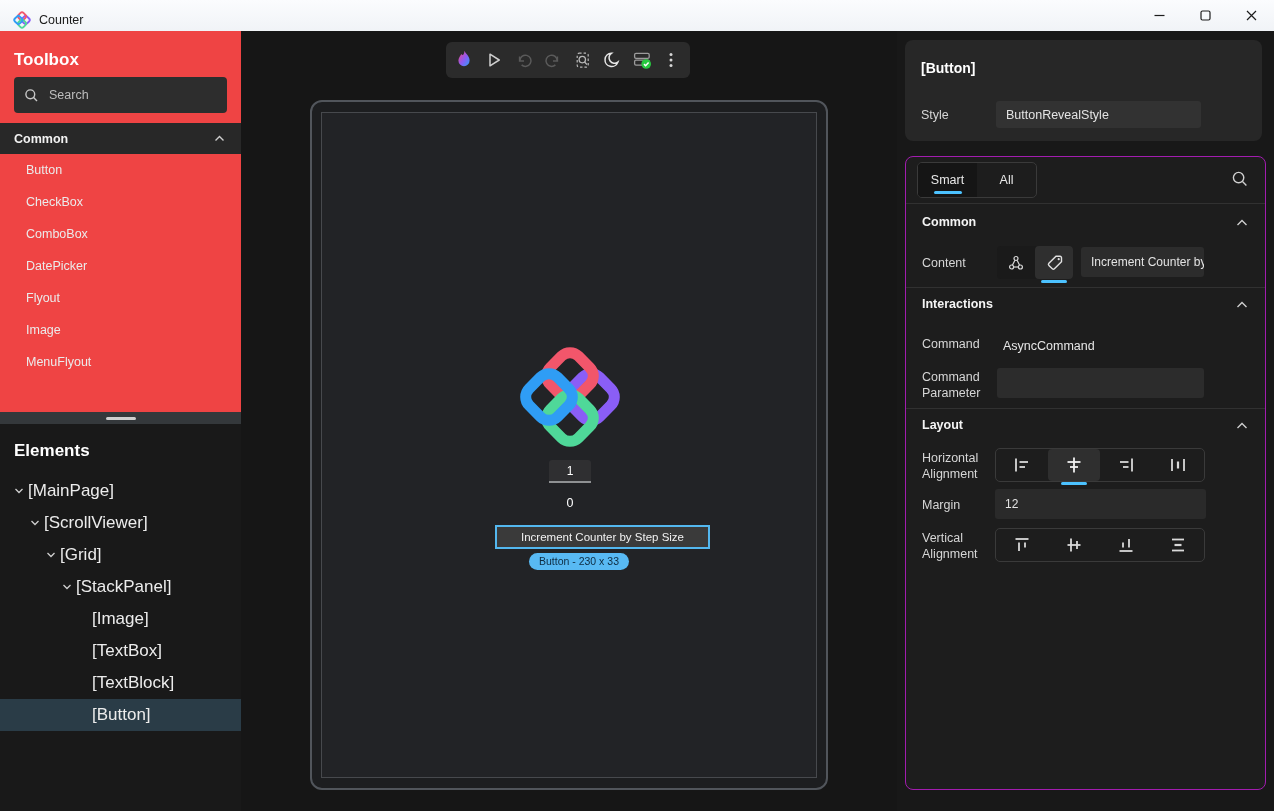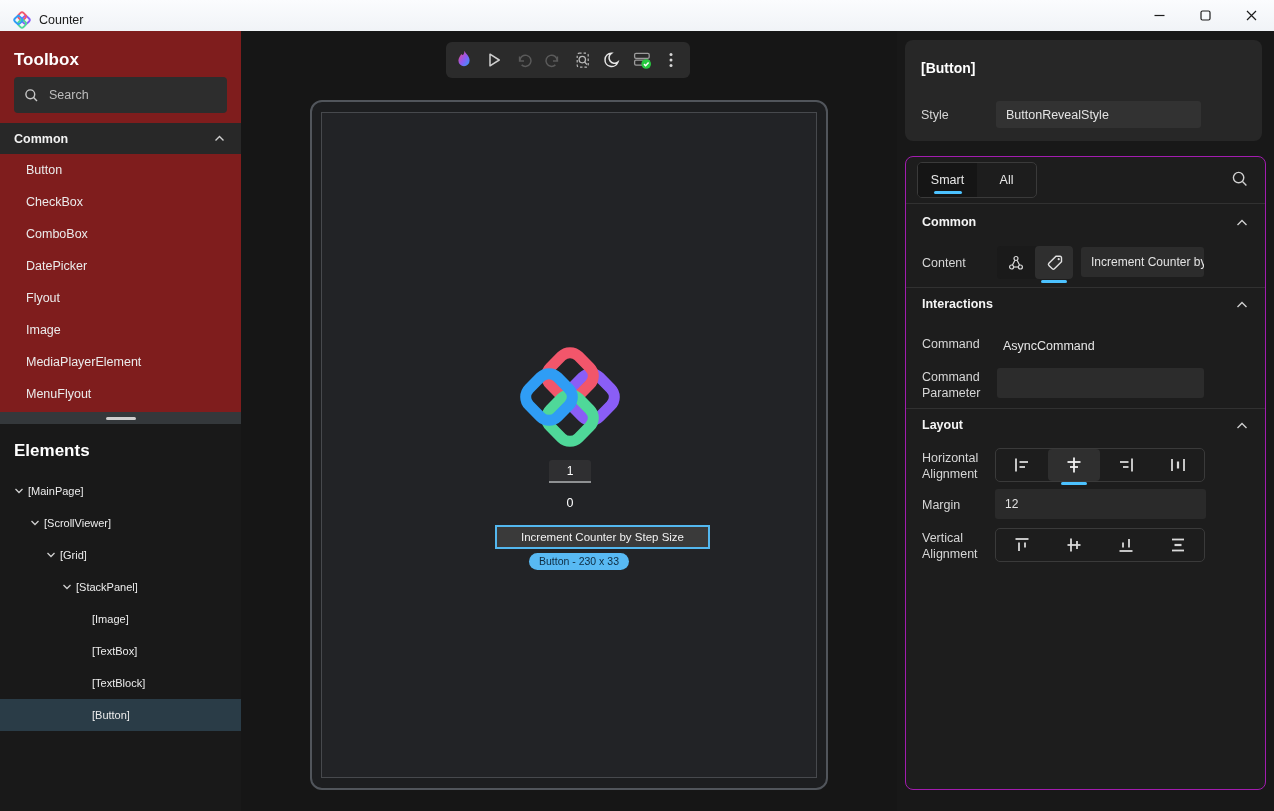--- a/index.html
+++ b/index.html
@@ -10,41 +10,41 @@
   
   .titlebar { position:absolute; left:0; top:0; width:1274px; height:39px;
     background:linear-gradient(180deg,#fbfcfe,#eef1f5); display:flex; align-items:center; }
   .titlebar .app-title { font-size:12.5px; color:#1b1b1b; margin-left:8px; }
   .title-logo { width:18px; height:18px; margin-left:13px; }
   .win-controls { position:absolute; right:0; top:0; height:31px; display:flex; }
   .win-btn { width:46px; height:31px; display:flex; align-items:center; justify-content:center; cursor:pointer; }
   .win-btn svg { stroke:#1c1c1c; }
 
   
-  .sidebar { position:absolute; left:0; top:31px; width:241px; height:780px; background:#7f1d1d; }
+  .sidebar { position:absolute; left:0; top:31px; width:241px; height:780px; background:#ef4444; }
   .panel-title { font-size:17px; font-weight:bold; color:#ffffff; }
   .toolbox-title { position:absolute; left:14px; top:19px; }
   .searchbox { position:absolute; left:14px; top:46px; width:213px; height:36px;
     background:#2d2d2d; border-radius:4px; display:flex; align-items:center; padding-left:10px; }
   .searchbox input { background:transparent; border:none; outline:none; color:#e0e0e0;
     font-size:12.5px; margin-left:10px; width:160px; font-family:"Liberation Sans",sans-serif; }
   .searchbox input::placeholder { color:#bdbdbd; opacity:1; }
   .group-header { position:absolute; left:0; top:92px; width:241px; height:31px; background:#282828;
     display:flex; align-items:center; justify-content:space-between; padding:0 16px 0 14px; }
   .group-header .lbl { font-size:12.5px; font-weight:bold; color:#f2f2f2; }
   .toolbox-items { position:absolute; left:0; top:123px; width:241px; }
   .toolbox-item { height:32px; display:flex; align-items:center; padding-left:26px;
     font-size:12.5px; color:#ebebeb; cursor:pointer; }
   .splitter { position:absolute; left:0; top:381px; width:241px; height:12px; background:#34383b;
     display:flex; align-items:center; justify-content:center; cursor:row-resize; }
   .splitter .handle { width:30px; height:3px; background:#cfcfcf; border-radius:2px; }
   .elements-area { position:absolute; left:0; top:393px; width:241px; height:387px; background:#191919; }
   .elements-title { position:absolute; left:14px; top:17px; }
   .tree { position:absolute; left:0; top:51px; width:241px; }
-  .tree-row { height:32px; display:flex; align-items:center; font-size:11px; color:#ececec; cursor:pointer; }
+  .tree-row { height:32px; display:flex; align-items:center; font-size:17px; color:#ececec; cursor:pointer; }
   .tree-row.selected { background:#2a3c47; }
   .tree-chevron { width:18px; display:flex; justify-content:center; }
   .ind0 { padding-left:10px; } .ind1 { padding-left:26px; } .ind2 { padding-left:42px; }
   .ind3 { padding-left:58px; } .ind4 { padding-left:92px; }
 
   
   .center { position:absolute; left:241px; top:31px; width:656px; height:780px; background:#161616; }
   .toolbar { position:absolute; left:205px; top:11px; width:244px; height:36px; background:#2b2b2b;
     border-radius:6px; display:flex; align-items:center; justify-content:space-evenly; }
   .tb-icon { width:22px; height:22px; display:flex; align-items:center; justify-content:center; cursor:pointer; }
@@ -144,21 +144,20 @@
       <polyline points="1.5,7.5 5.5,3.5 9.5,7.5" fill="none" stroke="#cfcfcf" stroke-width="1.4"></polyline>
     </svg>
   </div>
   <div class="toolbox-items">
     <div class="toolbox-item">Button</div>
     <div class="toolbox-item">CheckBox</div>
     <div class="toolbox-item">ComboBox</div>
     <div class="toolbox-item">DatePicker</div>
     <div class="toolbox-item">Flyout</div>
     <div class="toolbox-item">Image</div>
-    <div class="toolbox-item">MediaPlayerElement</div>
     <div class="toolbox-item">MenuFlyout</div>
   </div>
   <div class="splitter">
       <div class="handle"></div>
     </div>
 
   <div class="elements-area">
     <div class="panel-title elements-title abs">Elements</div>
     <div class="tree">
       <div class="tree-row ind0">

